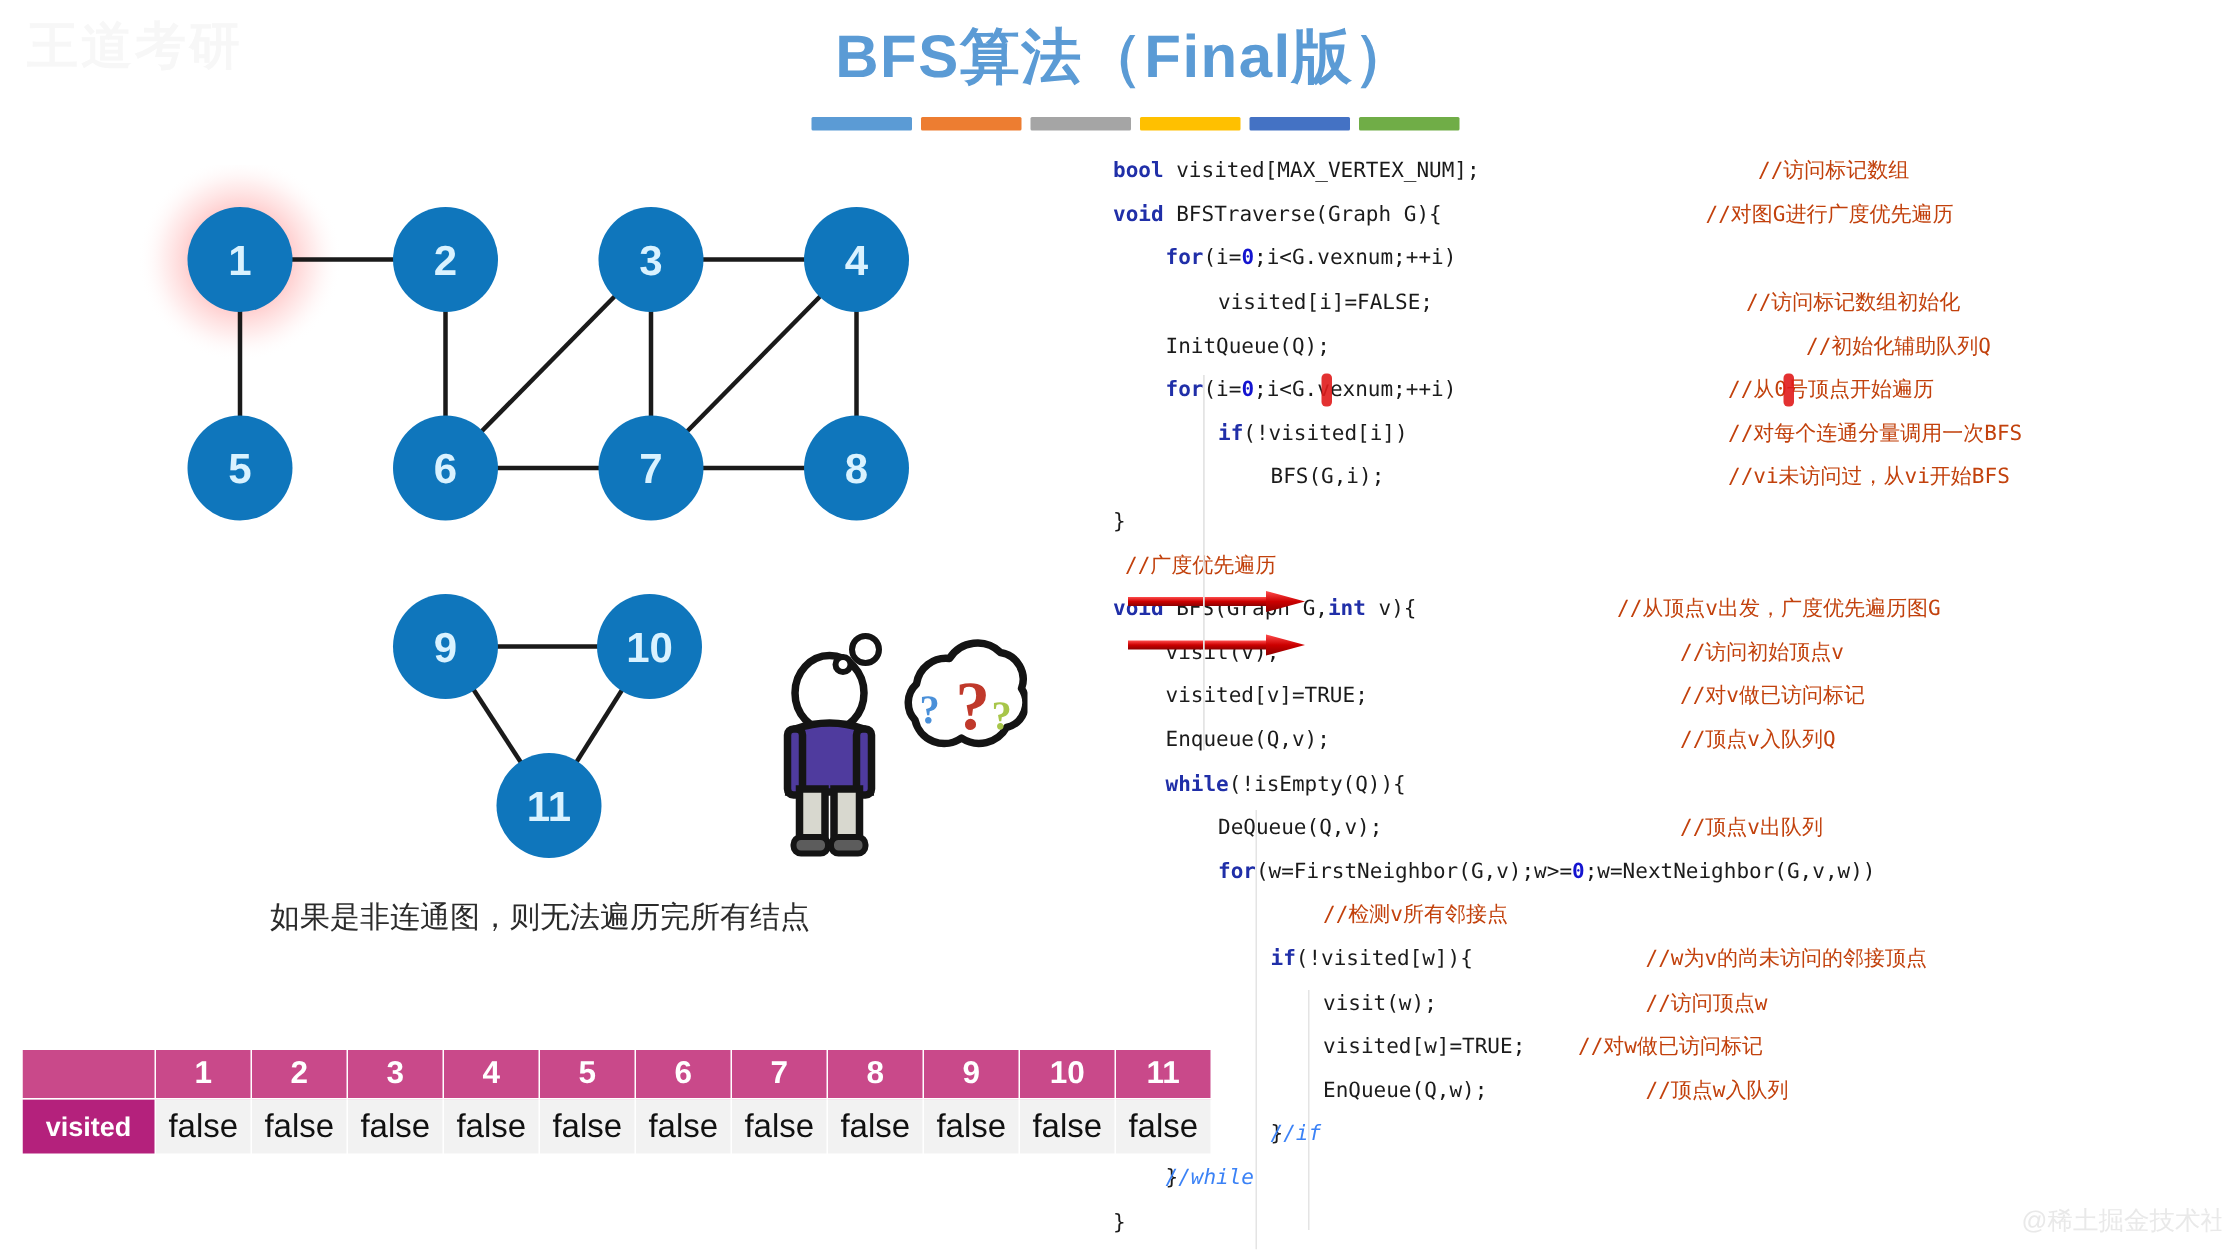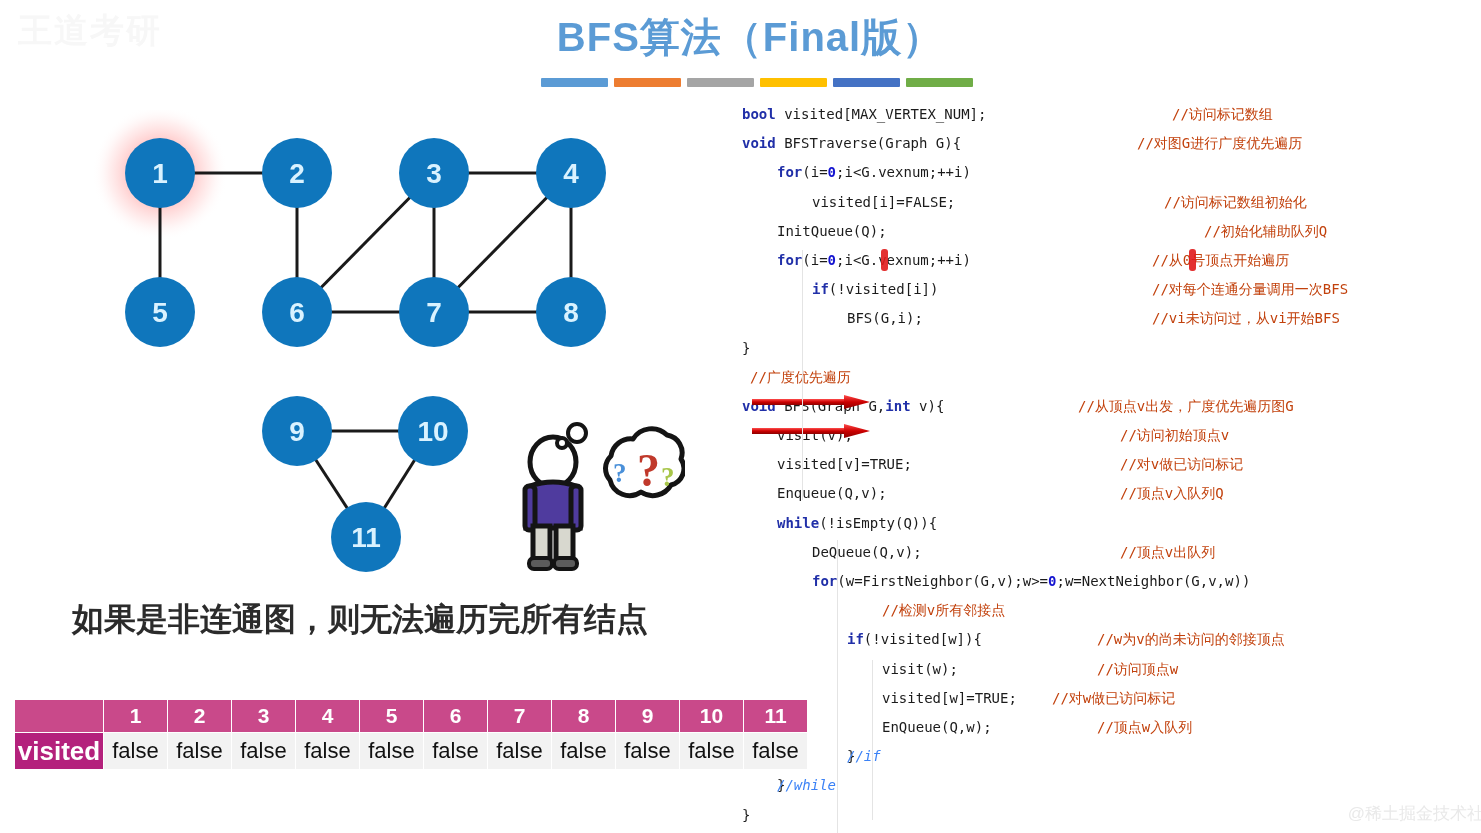--- a/index.html
+++ b/index.html
@@ -69,22 +69,22 @@
     height: 540px;
   }
   .graph-area svg { display: block; }
 
   
   .caption {
     position: absolute;
     left: 0px; top: 598px;
     width: 720px;
     text-align: center;
-    font-size: 32px;
-    font-weight: bold;
+    font-size: 20px;
+    font-weight: normal;
     color: #2b2b2b;
   }
 
   
   .vtable {
     position: absolute;
     left: 14px; top: 699px;
     border-collapse: collapse;
     table-layout: fixed;
   }
@@ -105,21 +105,21 @@
     border: 1px solid #ffffff;
     color: #ffffff;
     font-size: 21px;
     font-weight: bold;
   }
   .vtable .lbl-cell {
     width: 88px; height: 36px;
     background: #b4217c;
     border: 1px solid #ffffff;
     color: #ffffff;
-    font-size: 26px;
+    font-size: 18px;
     font-weight: bold;
   }
   .vtable .val-cell {
     width: 63px; height: 36px;
     background: #f2f2f2;
     border: 1px solid #ffffff;
     color: #111111;
     font-size: 22px;
   }
 

